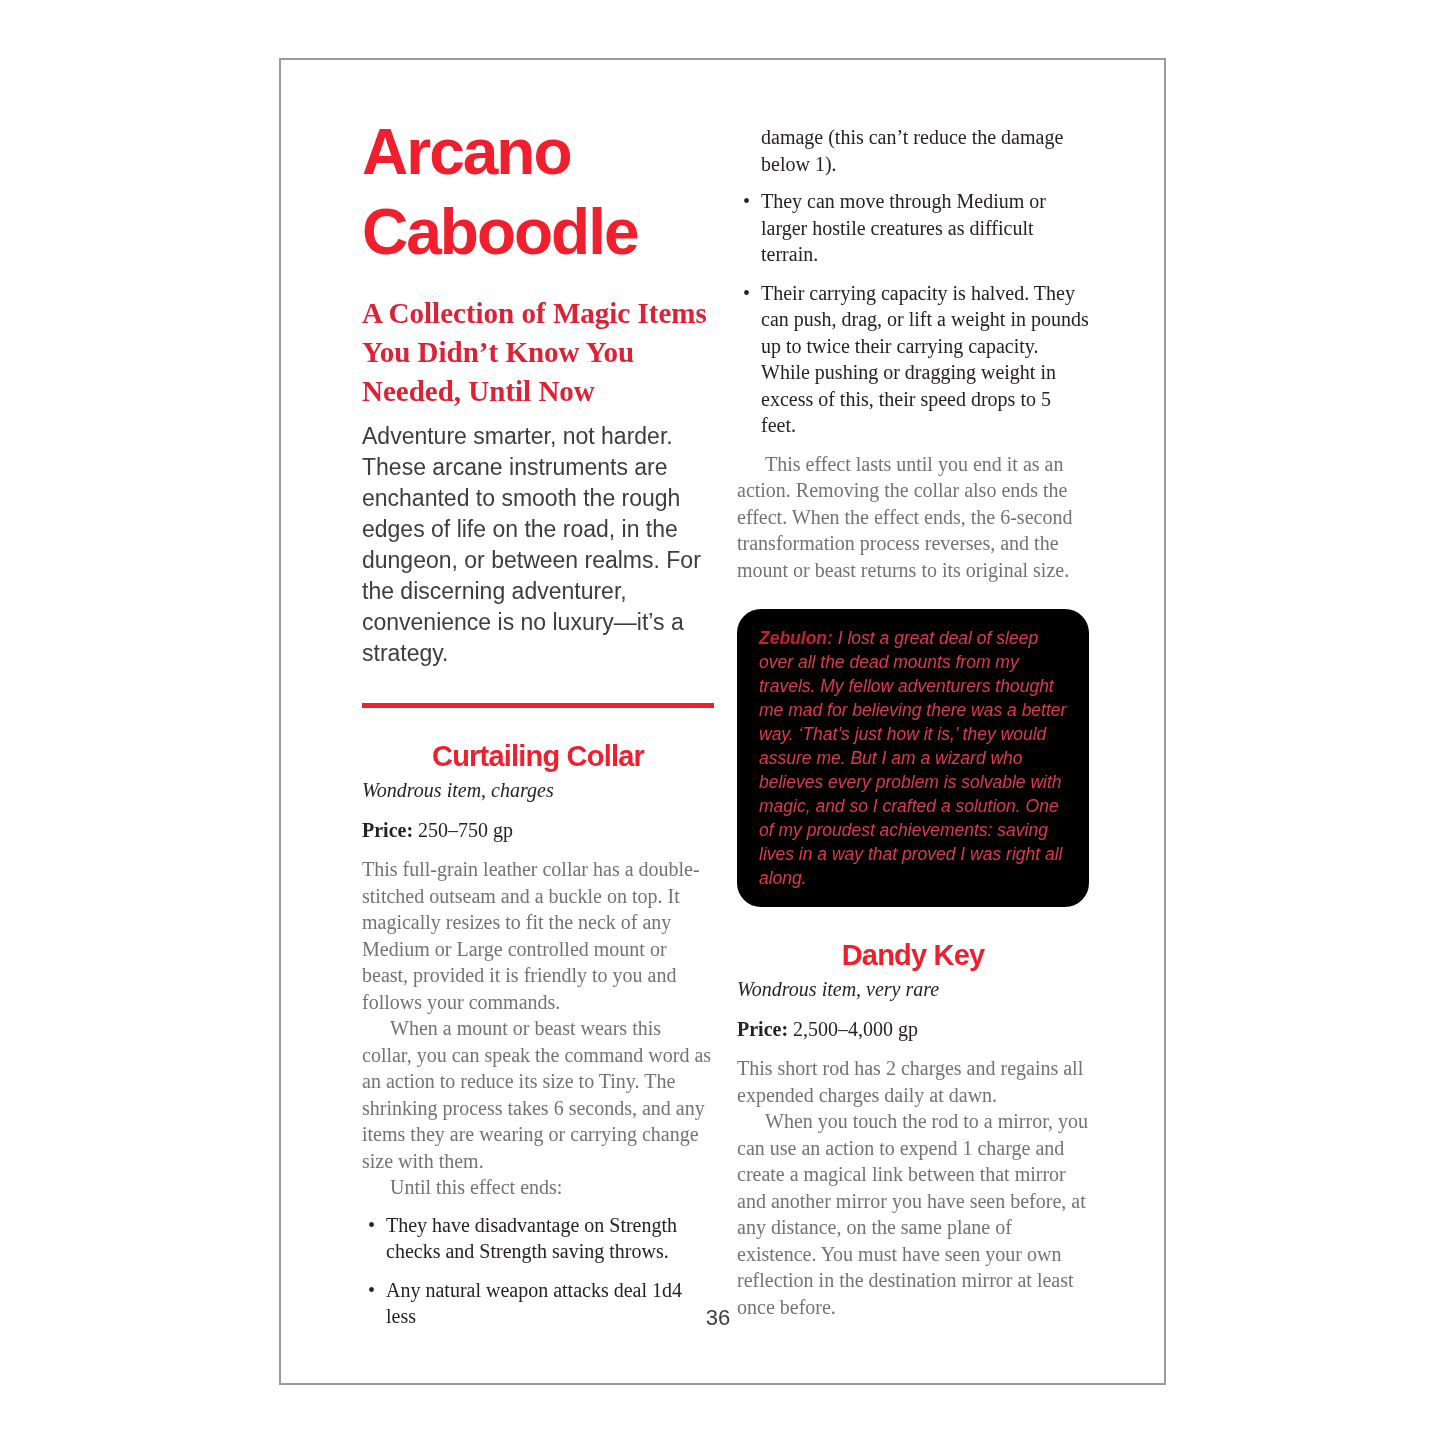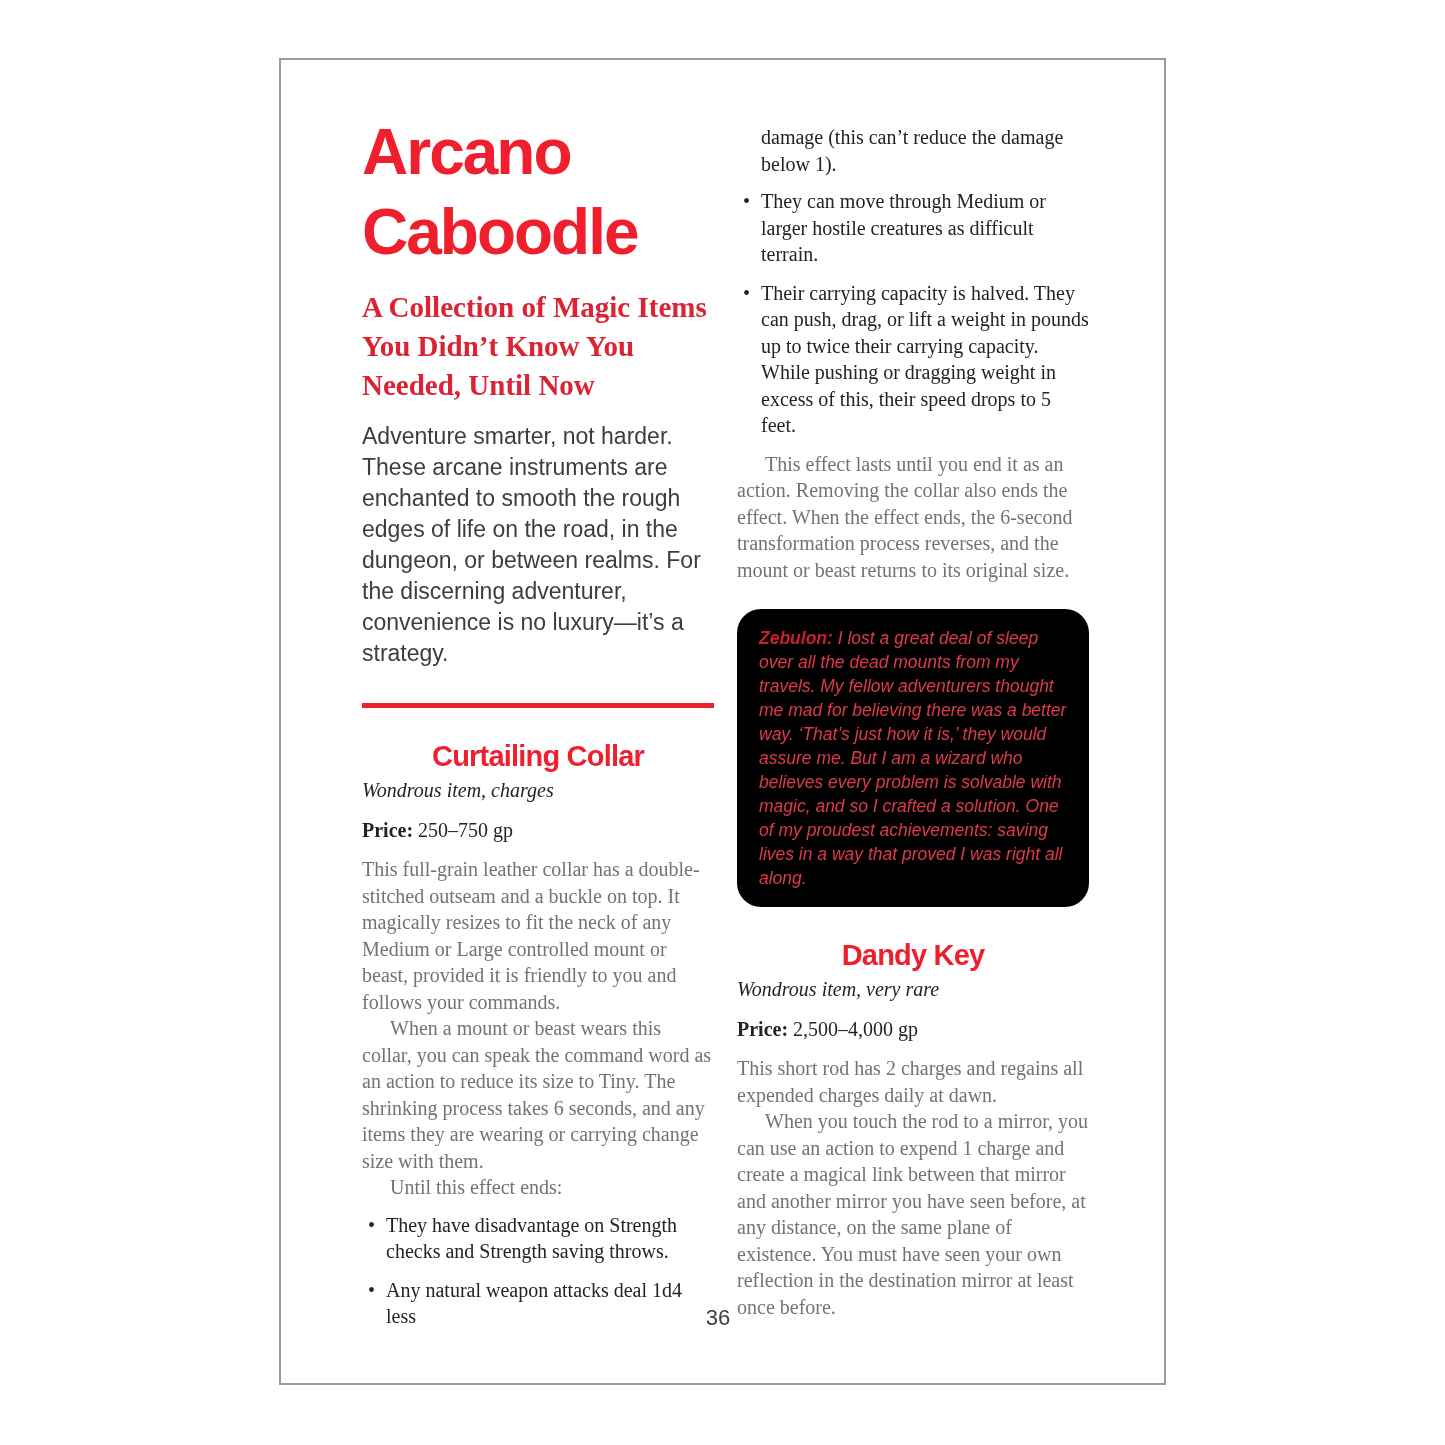--- a/index.html
+++ b/index.html
@@ -23,27 +23,27 @@
   .col-right { left:456px; width:352px; }
 
   
   .doc-title {
     margin-top:52px;
     font-family:"Liberation Sans", sans-serif;
     font-weight:bold; font-size:64px; line-height:1.25; letter-spacing:-2px;
     color:#EF1F2E;
   }
   .doc-subtitle {
-    margin-top:16px;
+    margin-top:22px;
     font-family:"Liberation Serif", serif;
     font-weight:bold; font-size:29px; line-height:1.35;
     color:#DC2335;
   }
   .doc-intro {
-    margin-top:16px;
+    margin-top:10px;
     font-family:"Liberation Sans", sans-serif;
     font-size:23px; line-height:31px; color:#3d3d3f;
   }
   .divider { margin-top:34px; height:5px; background:#EF1F2E; width:100%; }
 
   .item-heading {
     font-family:"Liberation Sans", sans-serif;
     font-weight:bold; font-size:29px; letter-spacing:-0.8px;
     color:#EF1F2E;
     text-align:center;

